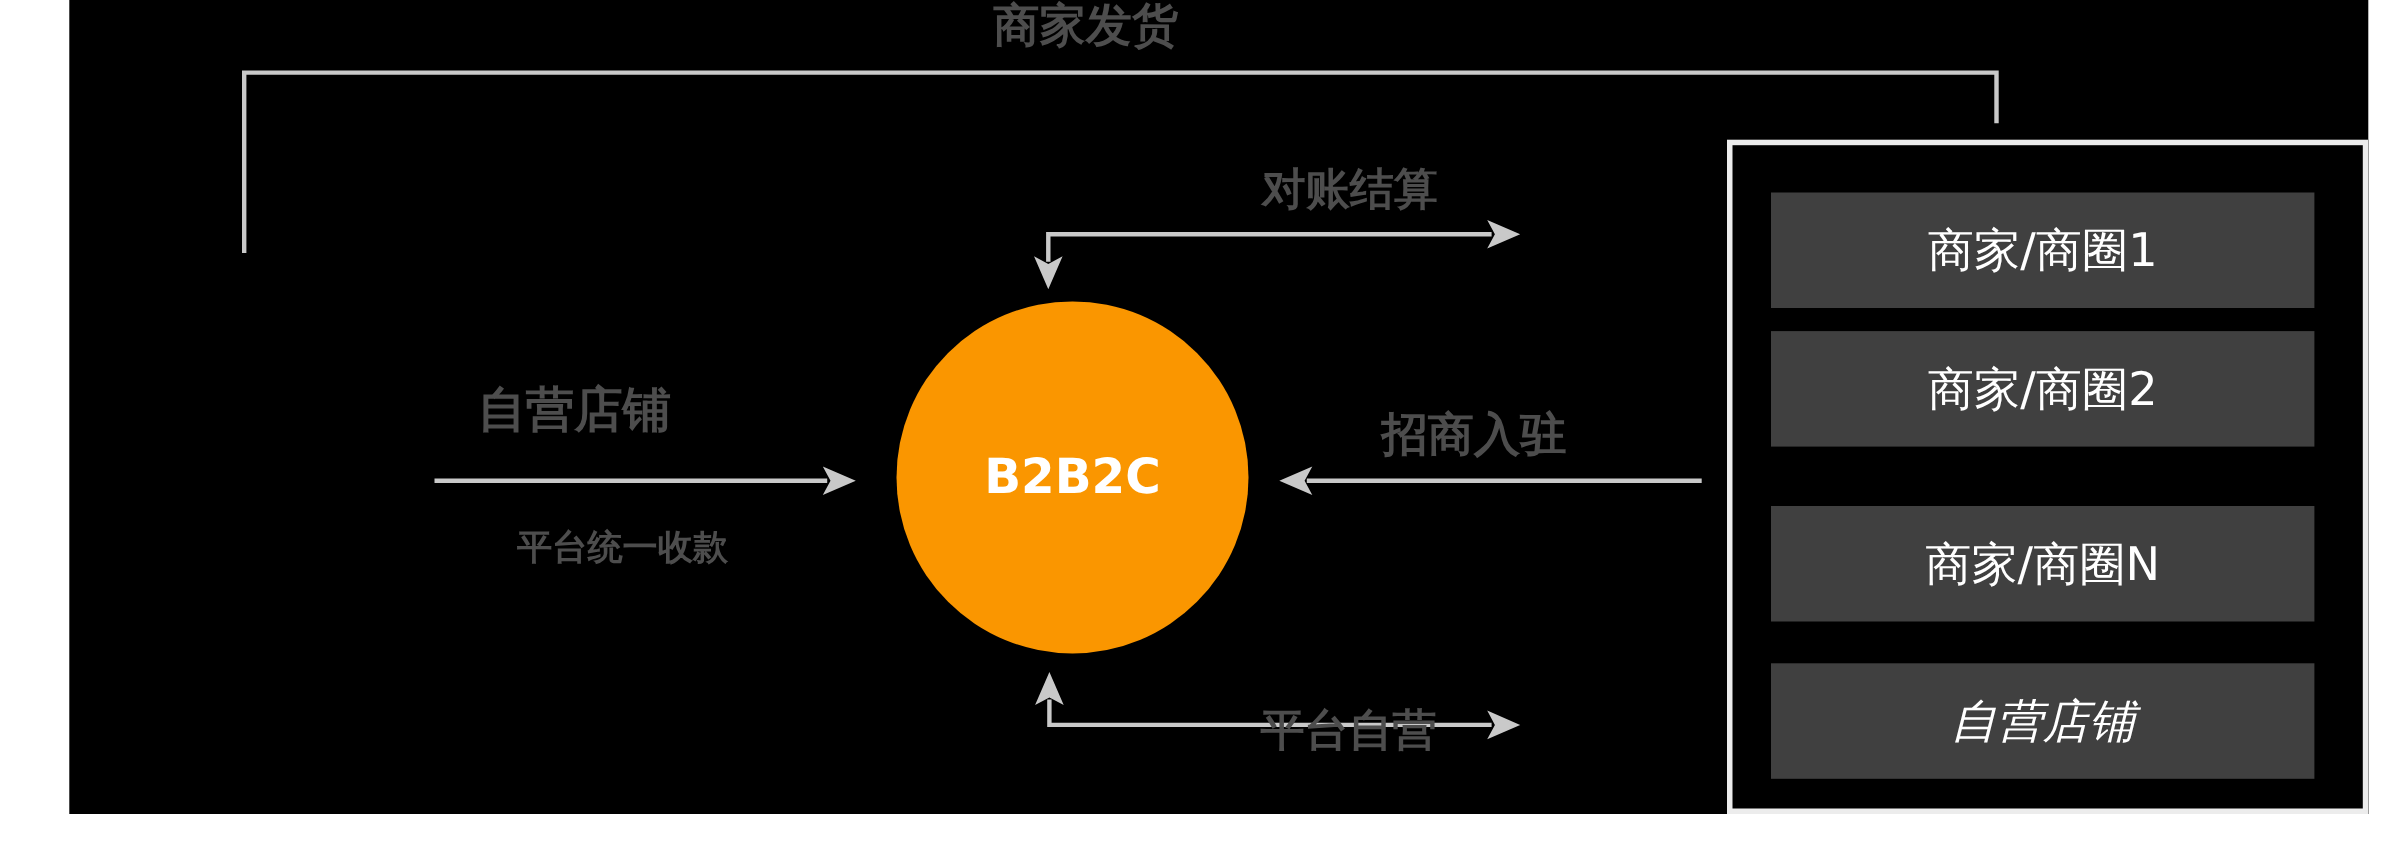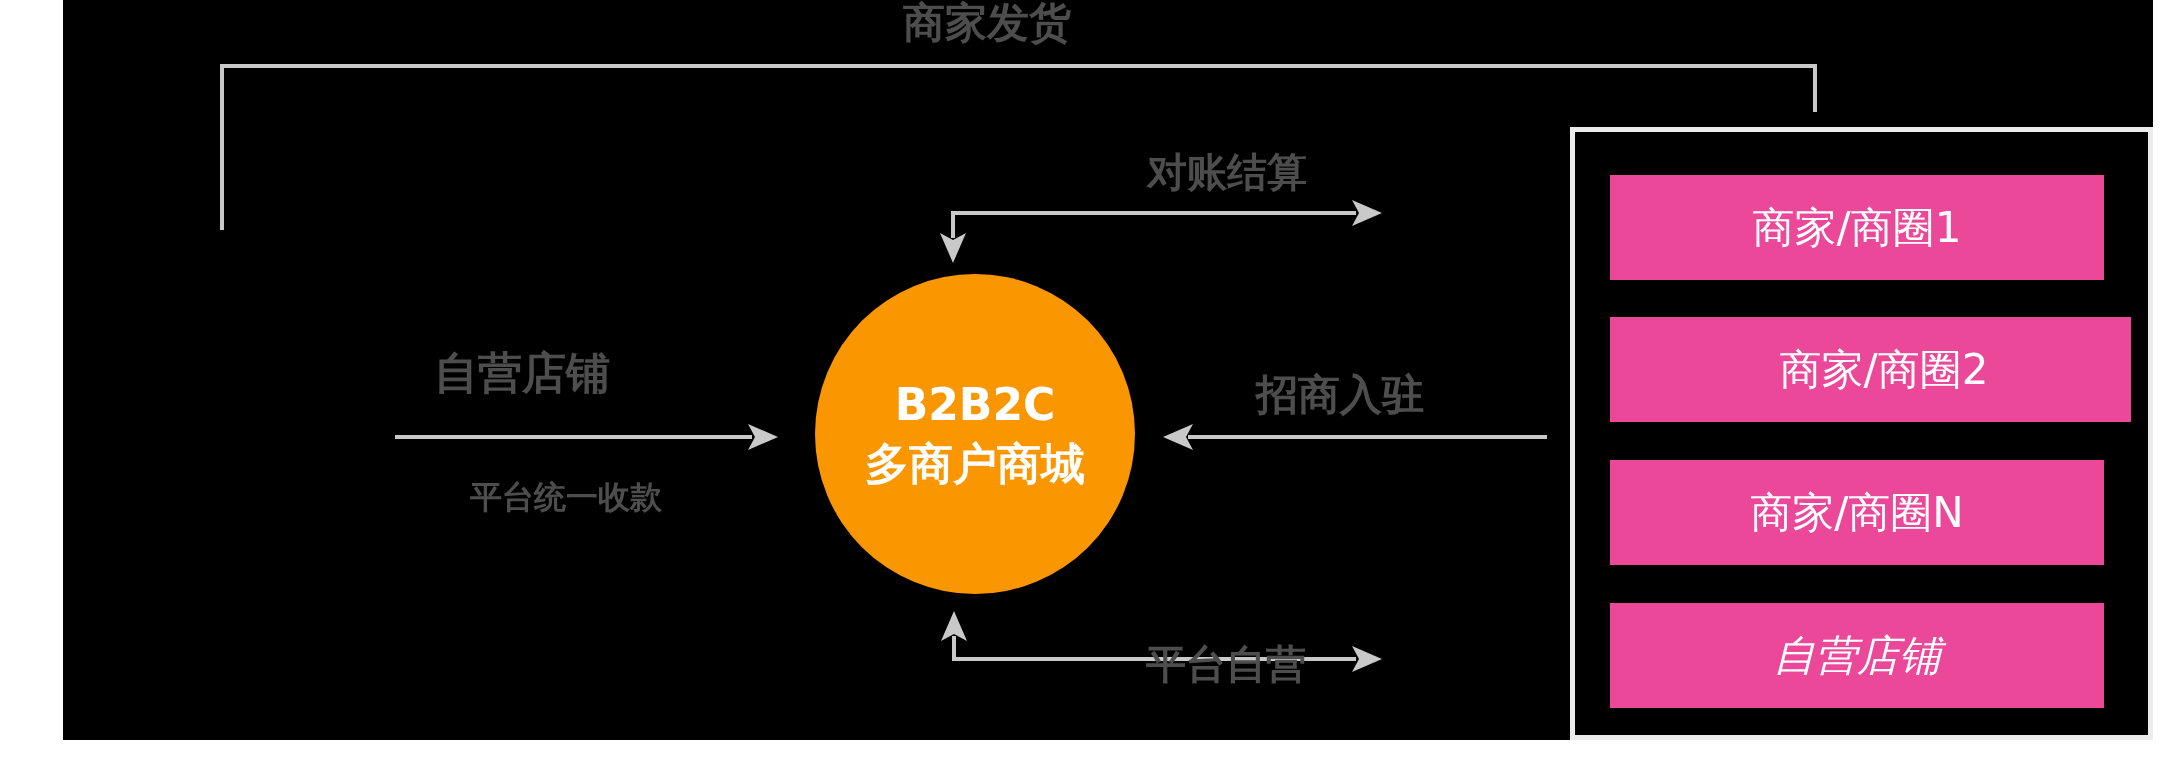--- a/index.html
+++ b/index.html
@@ -67,31 +67,31 @@
     height: 613px;
     box-sizing: border-box;
     border: 5px solid #ECECEC;
     background: #000000;
   }
   .merchant-item {
     position: absolute;
     left: 35px;
     width: 494px;
     height: 105px;
-    background: #ec4899;
+    background: #404040;
     color: #ffffff;
     font-size: 42px;
     font-weight: 500;
     display: flex;
     align-items: center;
     justify-content: center;
     text-align: center;
   }
   .merchant-item.row-0 { top: 43px; }
-  .merchant-item.row-1 { top: 185px; padding-left: 27px; }
+  .merchant-item.row-1 { top: 169px; }
   .merchant-item.row-2 { top: 328px; }
   .merchant-item.row-3 { top: 471px; font-style: italic; }
   .flow-label {
     position: absolute;
     color: #4D4D4D;
     font-weight: 600;
     white-space: nowrap;
     transform: translate(-50%, -50%);
   }
   .flow-label.shipping    { left: 987px;  top: 23px;  font-size: 42px; }
@@ -123,21 +123,20 @@
     <polygon fill="#C9C9C9" points="1163,437 1193,424 1186,437 1193,450"></polygon>
 
     <path d="M954,636 L954,659 L1356,659" fill="none" stroke="#C9C9C9" stroke-width="4"></path>
     <polygon fill="#C9C9C9" points="954,611 941,641 954,634 967,641"></polygon>
     <polygon fill="#C9C9C9" points="1382,659 1352,646 1359,659 1352,672"></polygon>
   </svg>
 
 
   <div class="node-circle platform">
     <span>B2B2C</span>
-    <span>多商户商城</span>
   </div>
 
   <div class="merchant-panel">
     <div class="merchant-item row-0">
       <span>商家/商圈1</span>
     </div>
     <div class="merchant-item row-1">
       <span>商家/商圈2</span>
     </div>
     <div class="merchant-item row-2">

